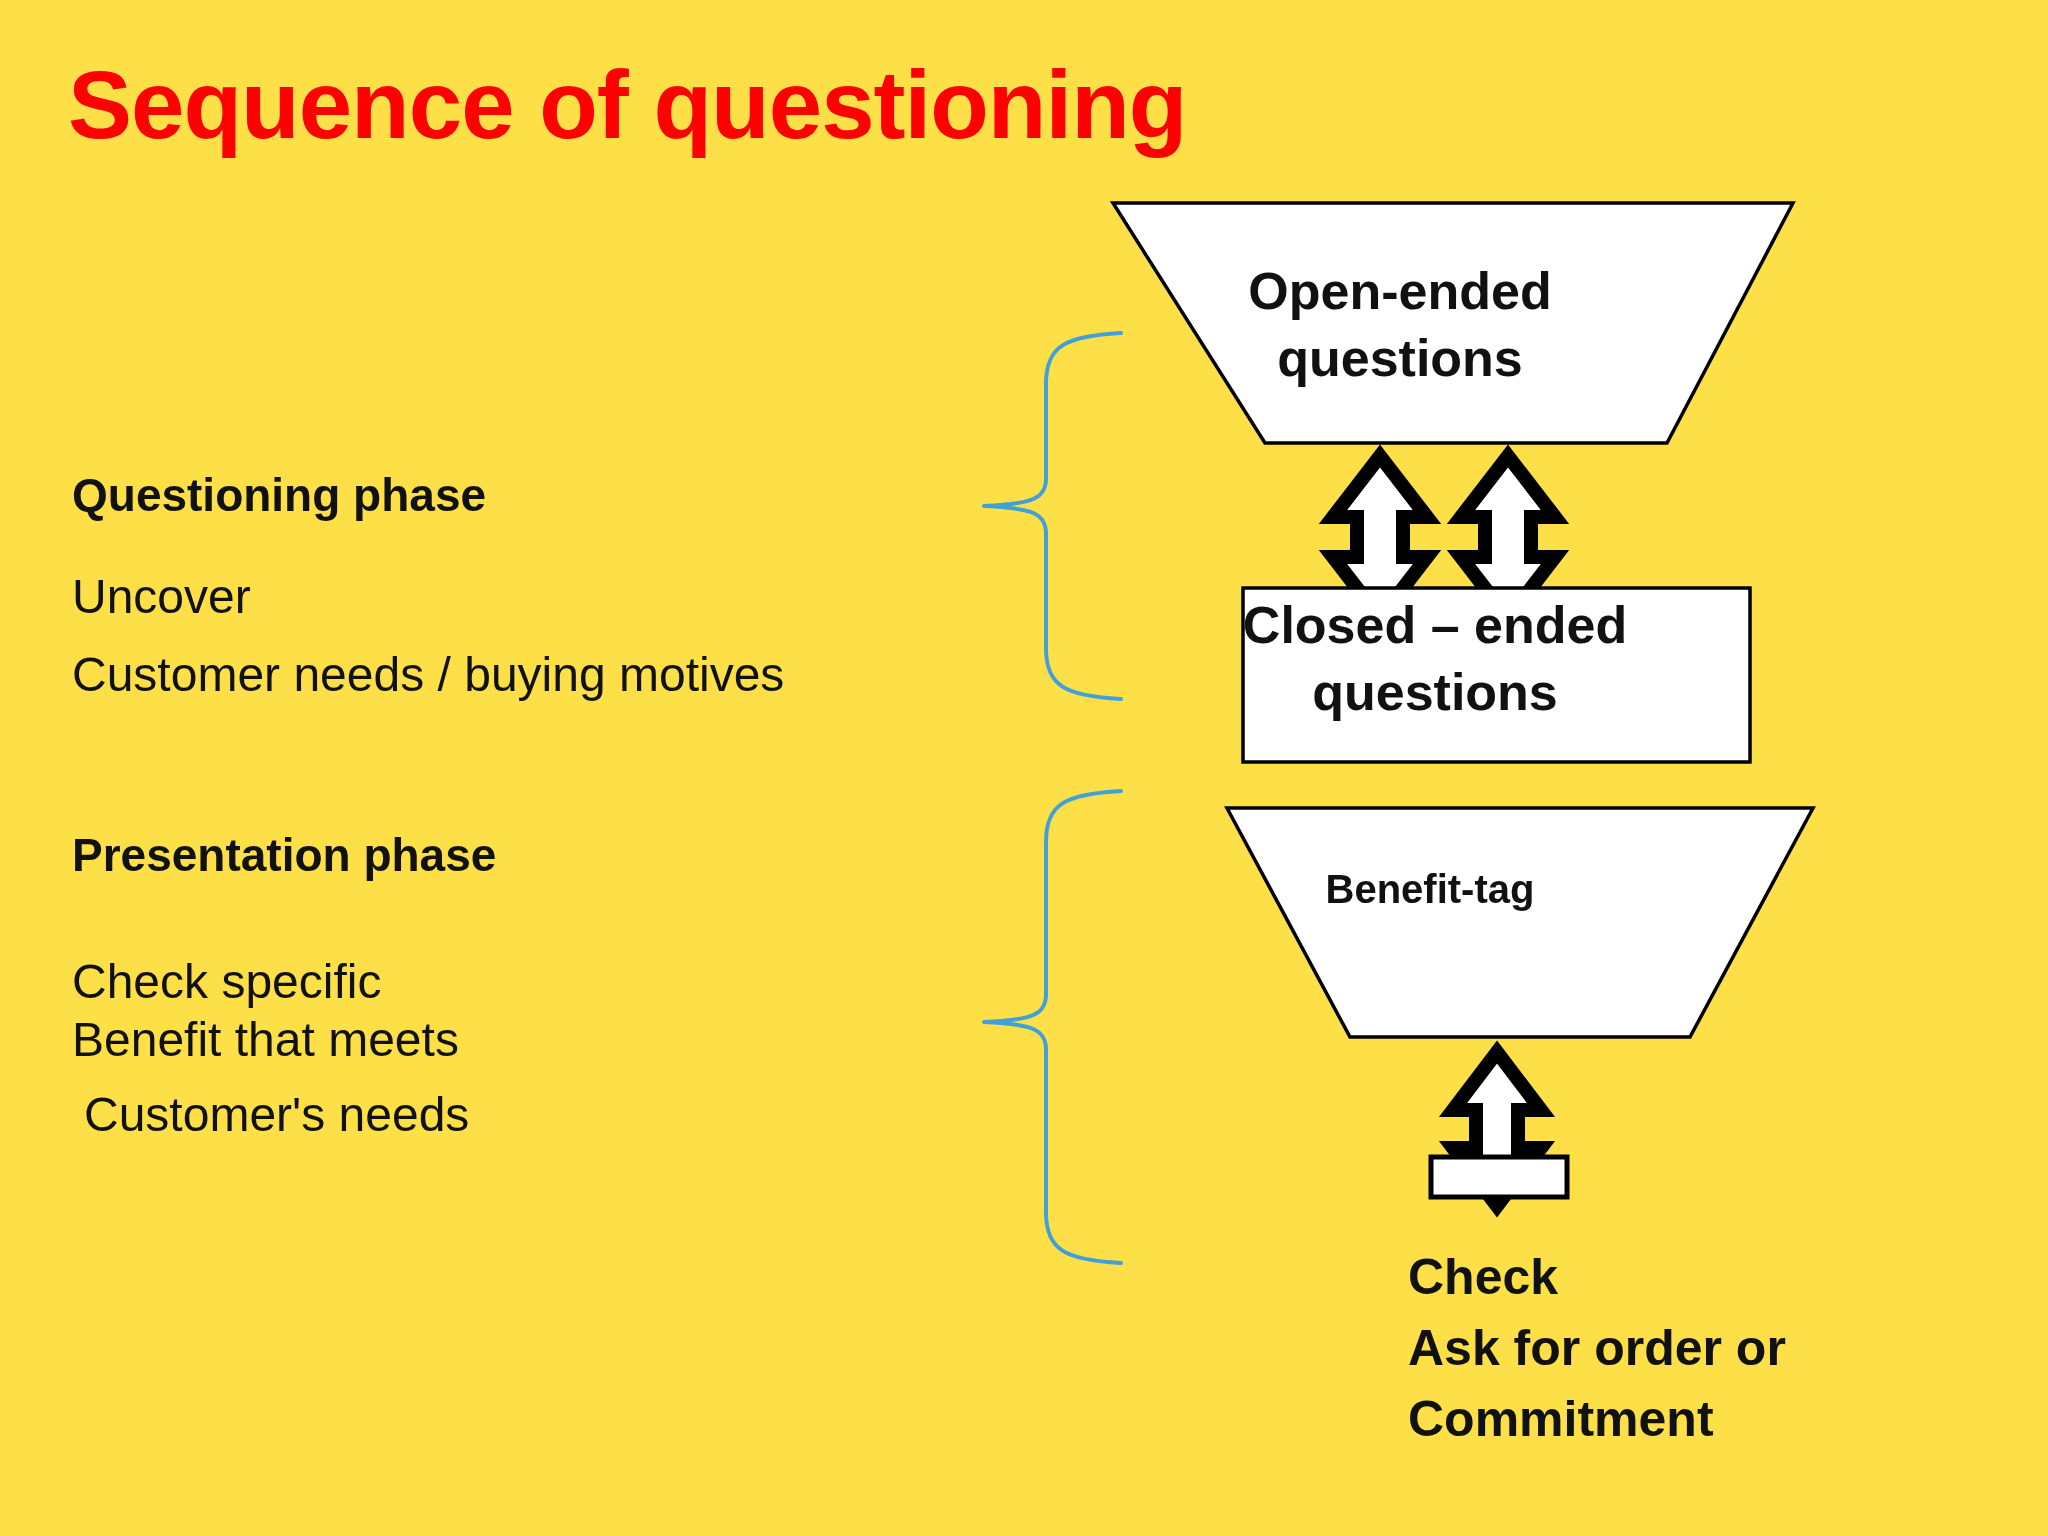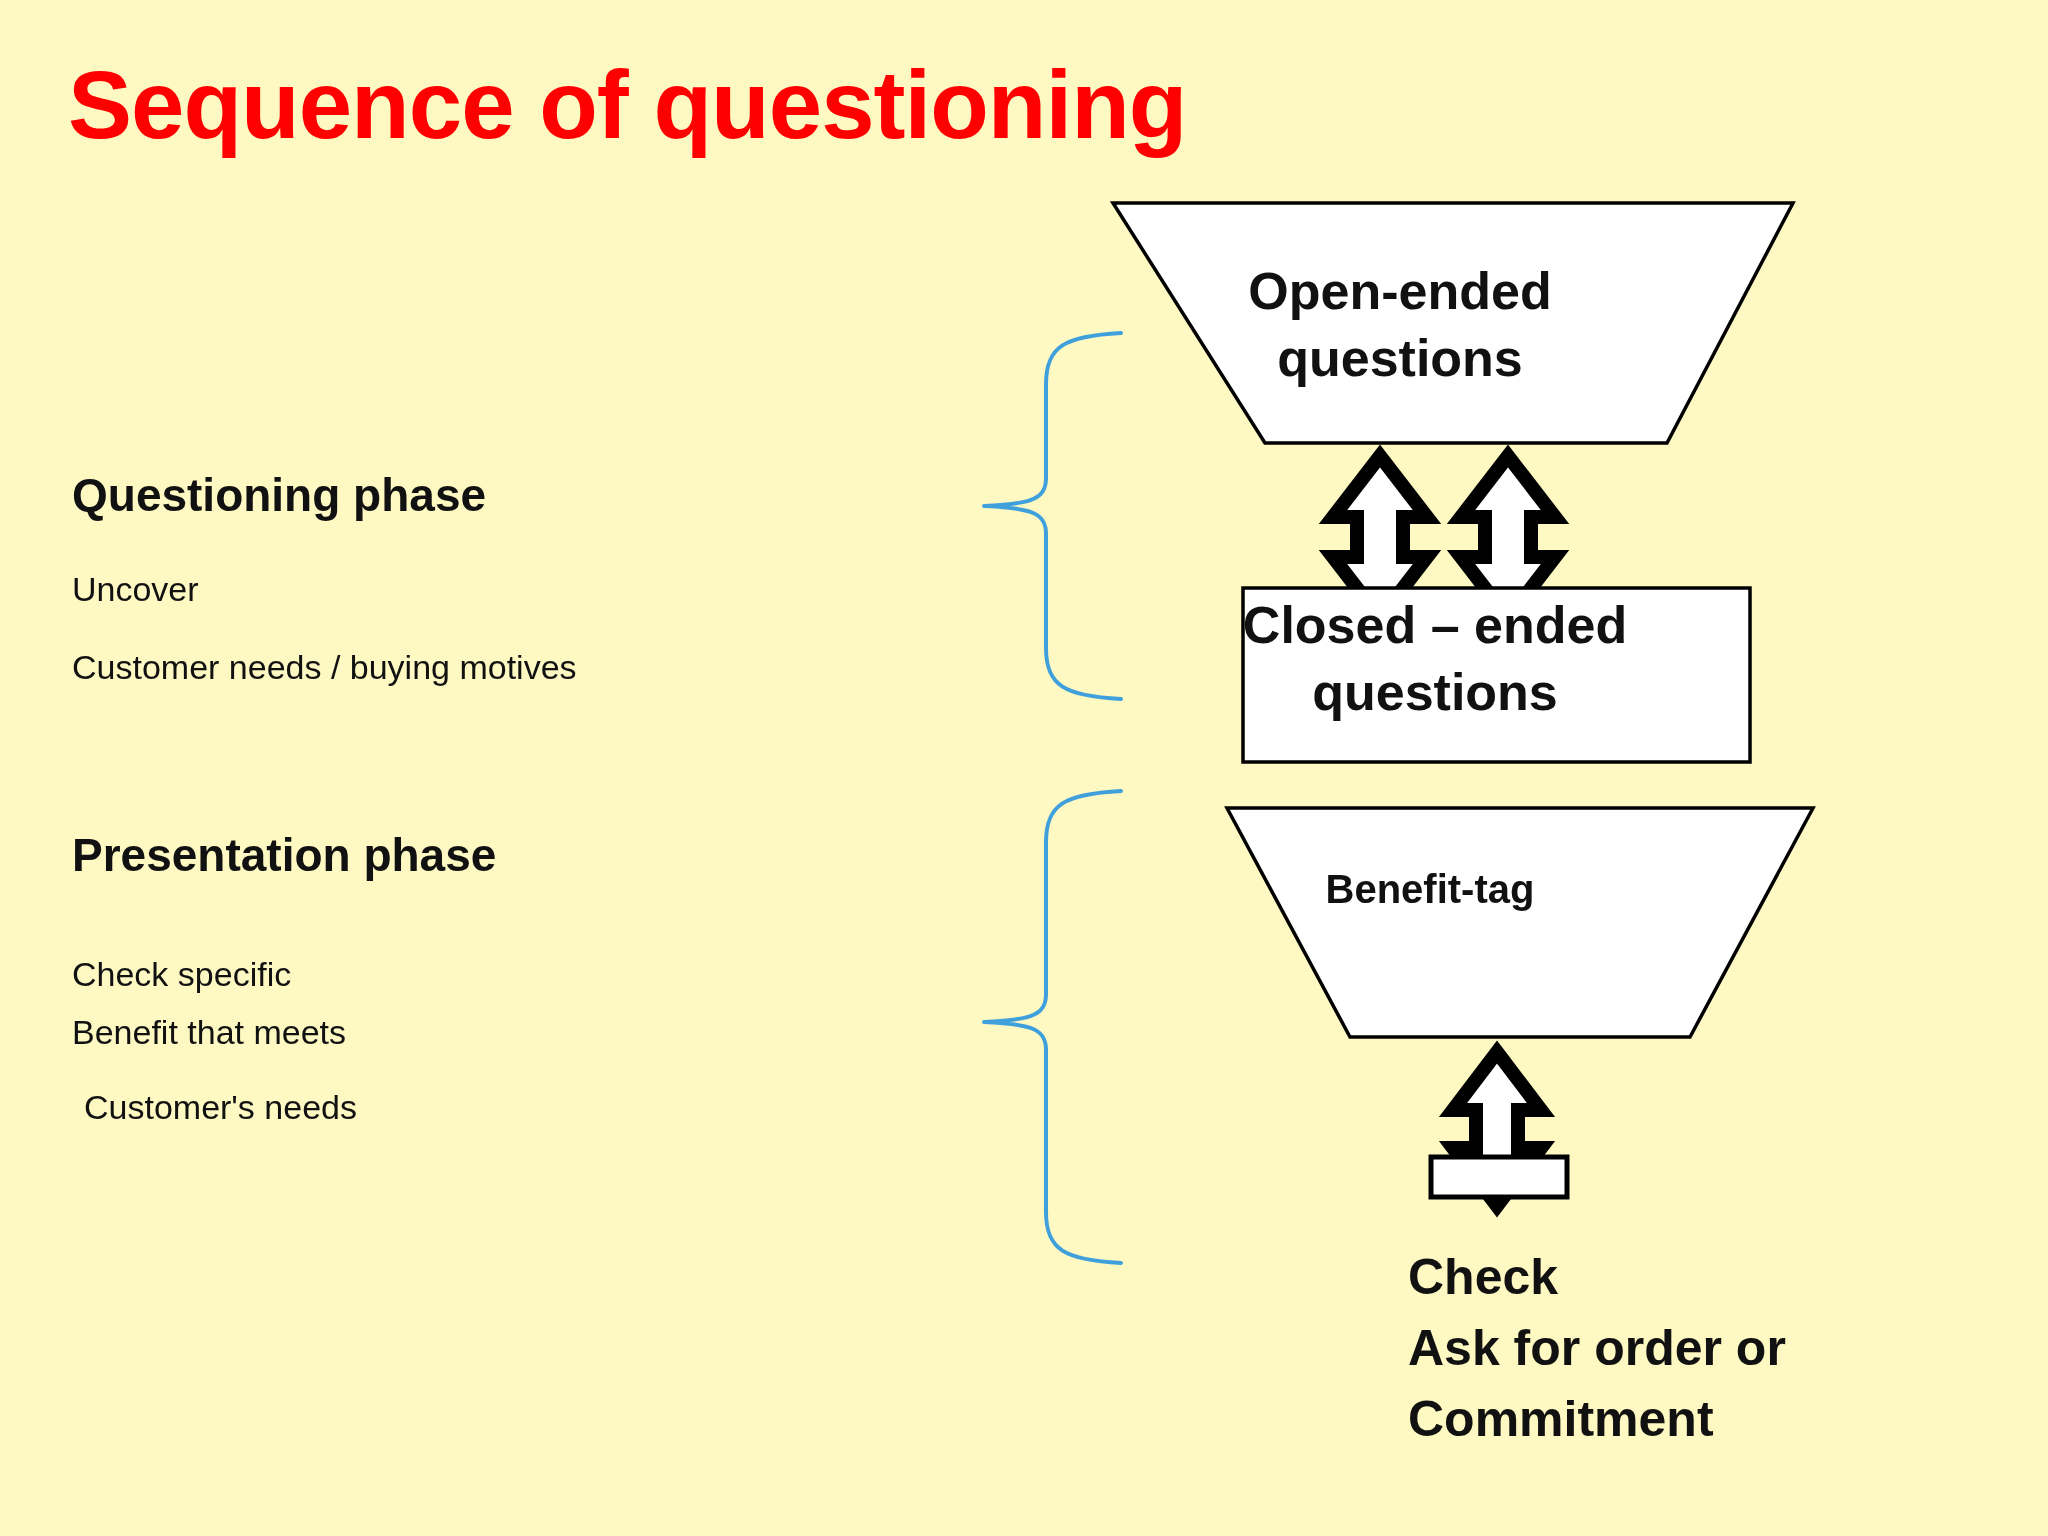--- a/index.html
+++ b/index.html
@@ -4,21 +4,21 @@
 <style>
   html, body {
     margin: 0;
     padding: 0;
     background: #ffffff;
   }
   #slide {
     position: relative;
     width: 2048px;
     height: 1536px;
-    background: #fef9c3;
+    background: #fde047;
     overflow: hidden;
     font-family: "Liberation Sans", sans-serif;
     color: #000000;
   }
 
   
   #slide-title {
     position: absolute;
     left: 68px;
     top: 52px;
@@ -34,21 +34,21 @@
   .phase-heading {
     position: absolute;
     font-size: 46px;
     font-weight: bold;
     color: #111111;
     white-space: nowrap;
     line-height: 1.1;
   }
   .phase-line {
     position: absolute;
-    font-size: 34px;
+    font-size: 48px;
     font-weight: normal;
     color: #111111;
     white-space: nowrap;
     line-height: 1.12;
   }
 
   #questioning-heading { left: 72px; top: 470px; }
   #questioning-l1      { left: 72px; top: 570px; }
   #questioning-l2      { left: 72px; top: 648px; }
 

